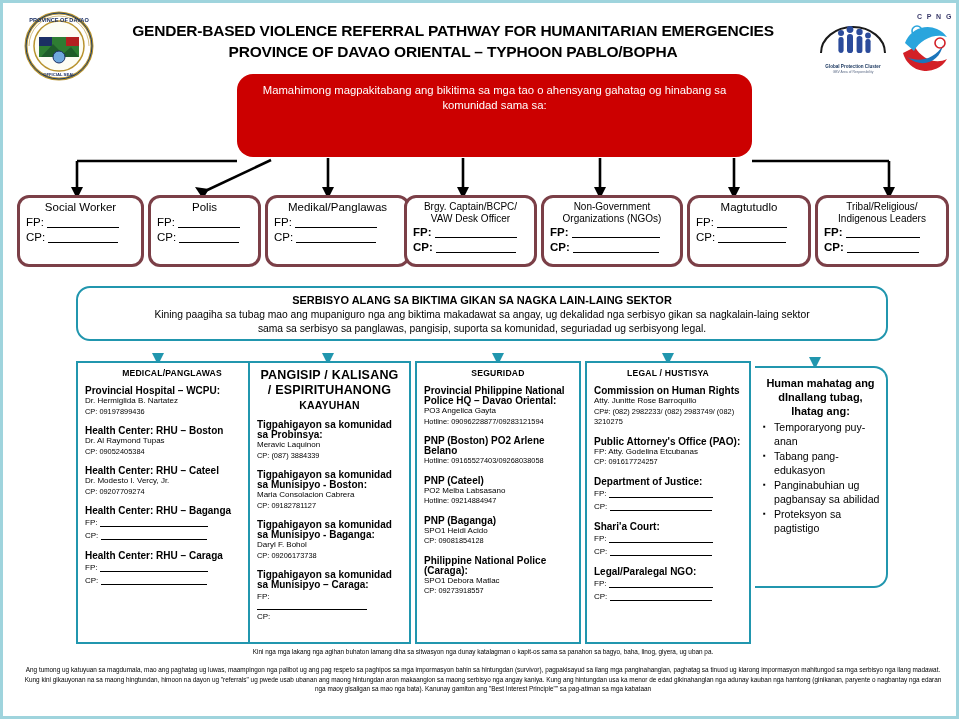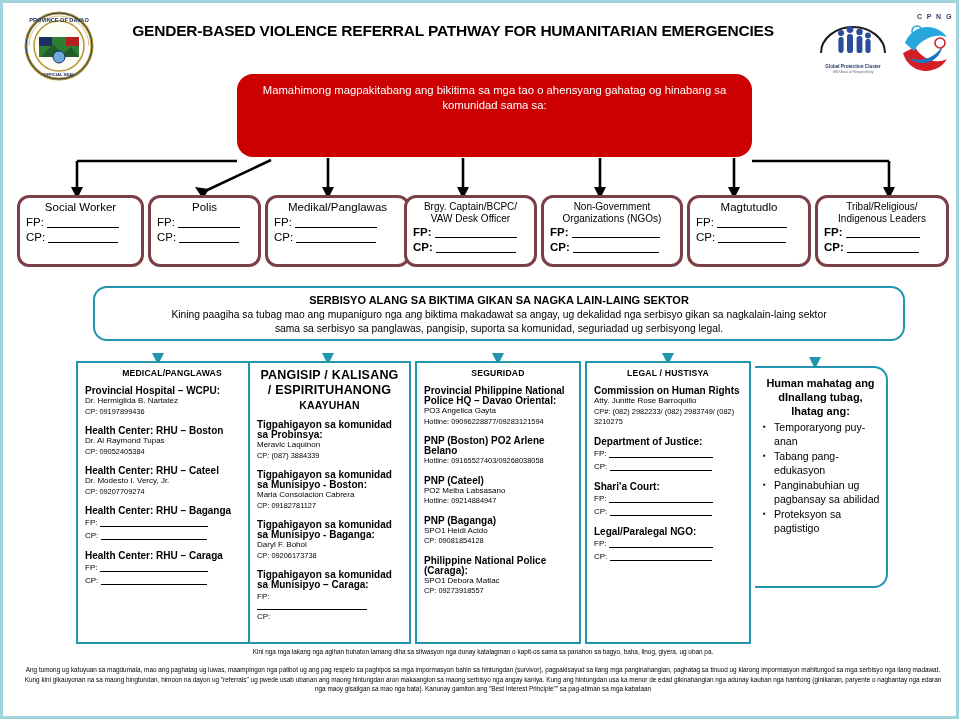--- a/index.html
+++ b/index.html
@@ -52,21 +52,21 @@
     box-sizing:border-box;padding:3px 6px 0 6px;
   }
   .rbox .rtitle{text-align:center;font-size:11.5px;line-height:13.5px;}
   .rbox .rtitle.sm{font-size:10px;line-height:12px;}
   .rbox .fld{font-size:11.5px;line-height:15px;white-space:nowrap;}
   .rbox .fld.b{font-weight:bold;}
   .ul{display:inline-block;border-bottom:1.4px solid #000;height:12px;vertical-align:-2px;}
 
   
   .serbisyo{
-    position:absolute;left:90px;top:283px;width:812px;height:55px;
+    position:absolute;left:73px;top:283px;width:812px;height:55px;
     border:2px solid #2196ae;border-radius:14px;background:#fff;
     box-sizing:border-box;text-align:center;padding-top:5px;
   }
   .serbisyo .s-title{font-size:11px;font-weight:bold;line-height:15px;}
   .serbisyo .s-body{font-size:10.3px;line-height:14px;padding:0 6px;text-align:center;}
 
   
   .cols{position:absolute;left:73px;top:358px;width:812px;height:283px;}
   .col{
     position:absolute;top:0;height:283px;
@@ -146,20 +146,21 @@
         <circle cx="42" cy="46" r="6" fill="#6fa8dc"></circle>
         <circle cx="42" cy="46" r="6" fill="none" stroke="#1b2f63" stroke-width="1"></circle>
         <path d="M12 35 a30 30 0 0 1 60 0" fill="none" stroke="#b8932f" stroke-width="0.6"></path>
         <text x="42" y="11" font-size="5.6" font-weight="bold" fill="#1b2f63" text-anchor="middle" font-family="Liberation Sans, sans-serif">PROVINCE OF DAVAO</text>
         <text x="42" y="65" font-size="4.2" font-weight="bold" fill="#1b2f63" text-anchor="middle" font-family="Liberation Sans, sans-serif">OFFICIAL SEAL</text>
       </svg>
     </div>
 
     <div class="title-wrap">
       <div class="title1">GENDER-BASED VIOLENCE REFERRAL PATHWAY FOR HUMANITARIAN EMERGENCIES</div>
+      <div class="title2">PROVINCE OF DAVAO ORIENTAL – TYPHOON PABLO/BOPHA</div>
     </div>
 
     <div class="gpc">
       <svg viewBox="0 0 76 42" width="76" height="42">
         <path d="M6 36 a32 26 0 0 1 64 0" fill="none" stroke="#1a1a1a" stroke-width="2"></path>
         <g fill="#2b4b9b">
           <circle cx="26" cy="16" r="3"></circle>
             <rect x="23.4" y="20" width="5.2" height="16" rx="2.4"></rect>
           <circle cx="35" cy="12.5" r="3.4"></circle>
             <rect x="32" y="17" width="6" height="19" rx="2.8"></rect>
@@ -328,20 +329,25 @@
     </div>
 
     <div class="col" style="left:509px;width:166px;">
       <div class="chead">LEGAL / HUSTISYA</div>
       <div class="grp">
         <div class="org">Commission on Human Rights</div>
         <div class="per">Atty. Junitte Rose Barroquillo</div>
         <div class="num"><span>CP#:</span> <span>(082) 2982233/ (082) 2983749/ (082) 3210275</span></div>
       </div>
       <div class="grp">
+        <div class="org">Public Attorney's Office (PAO):</div>
+        <div class="per">FP:  Atty. Godelina Etcubanas</div>
+        <div class="num"><span>CP:</span> <span>091617724257</span></div>
+      </div>
+      <div class="grp">
         <div class="org">Department of Justice:</div>
         <div class="blank"><span>FP:</span> <span class="ln" style="width:104px"></span></div>
         <div class="blank"><span>CP:</span> <span class="ln" style="width:102px"></span></div>
       </div>
       <div class="grp">
         <div class="org">Shari'a Court:</div>
         <div class="blank"><span>FP:</span> <span class="ln" style="width:104px"></span></div>
         <div class="blank"><span>CP:</span> <span class="ln" style="width:102px"></span></div>
       </div>
       <div class="grp">

